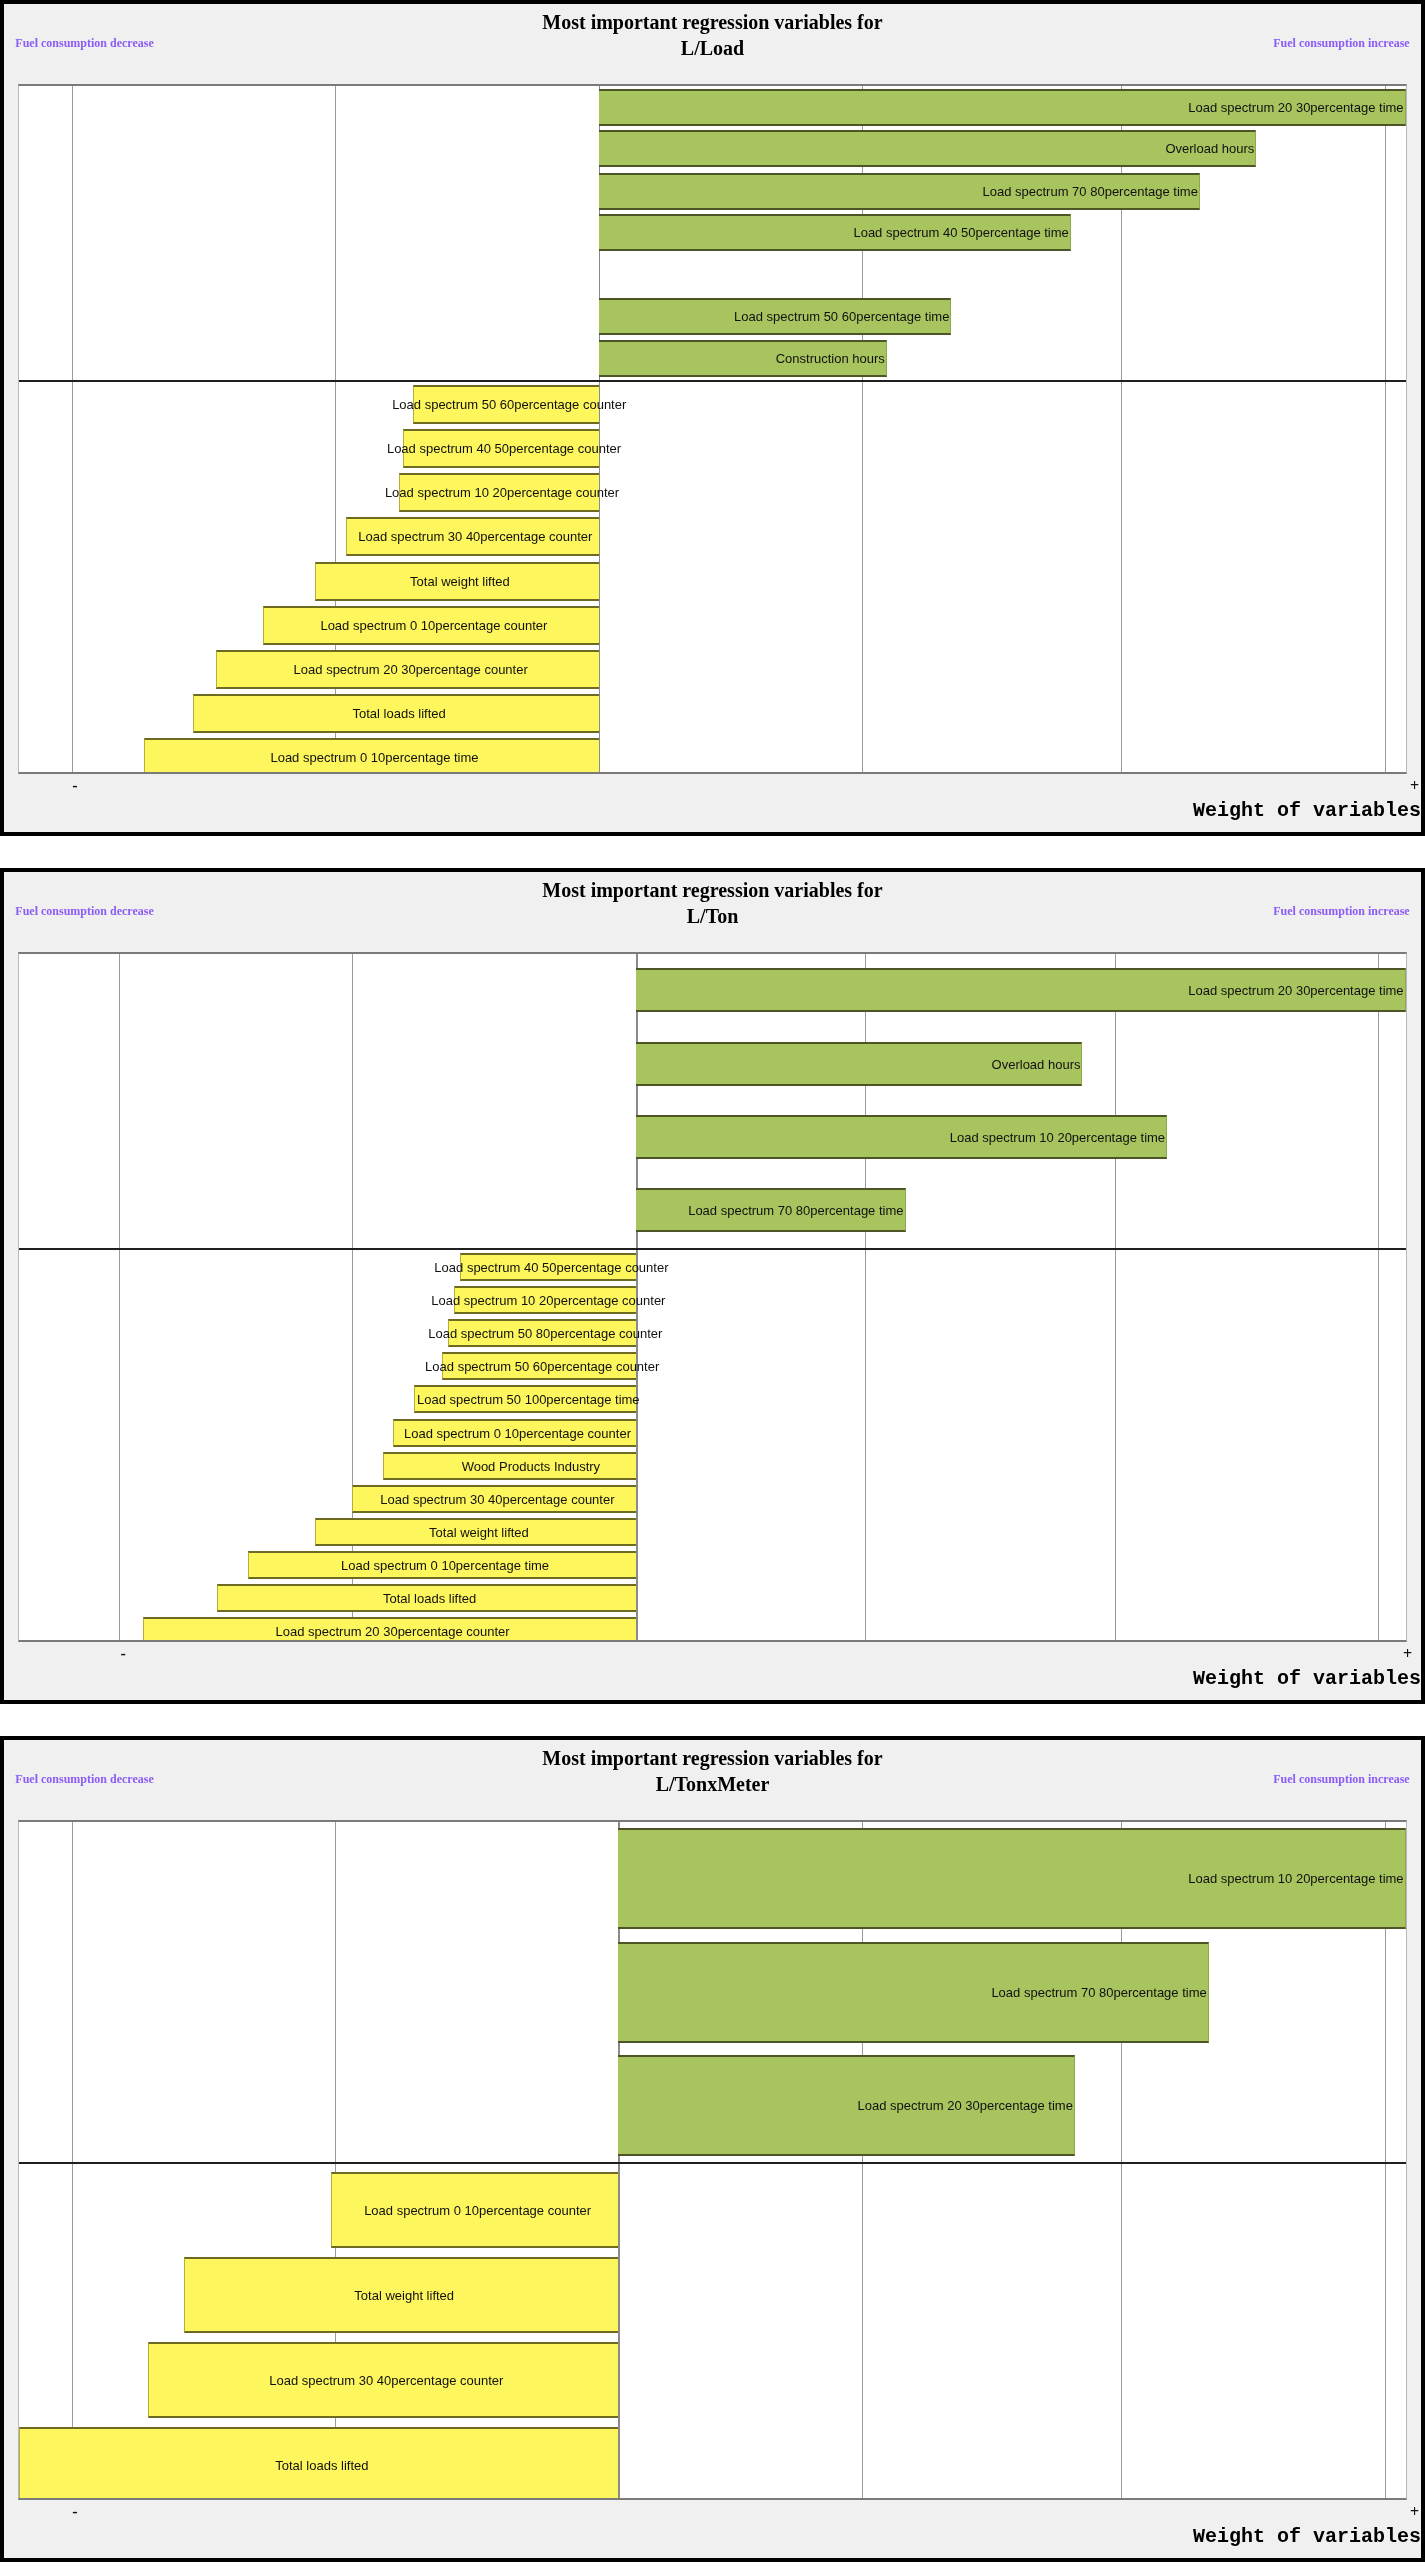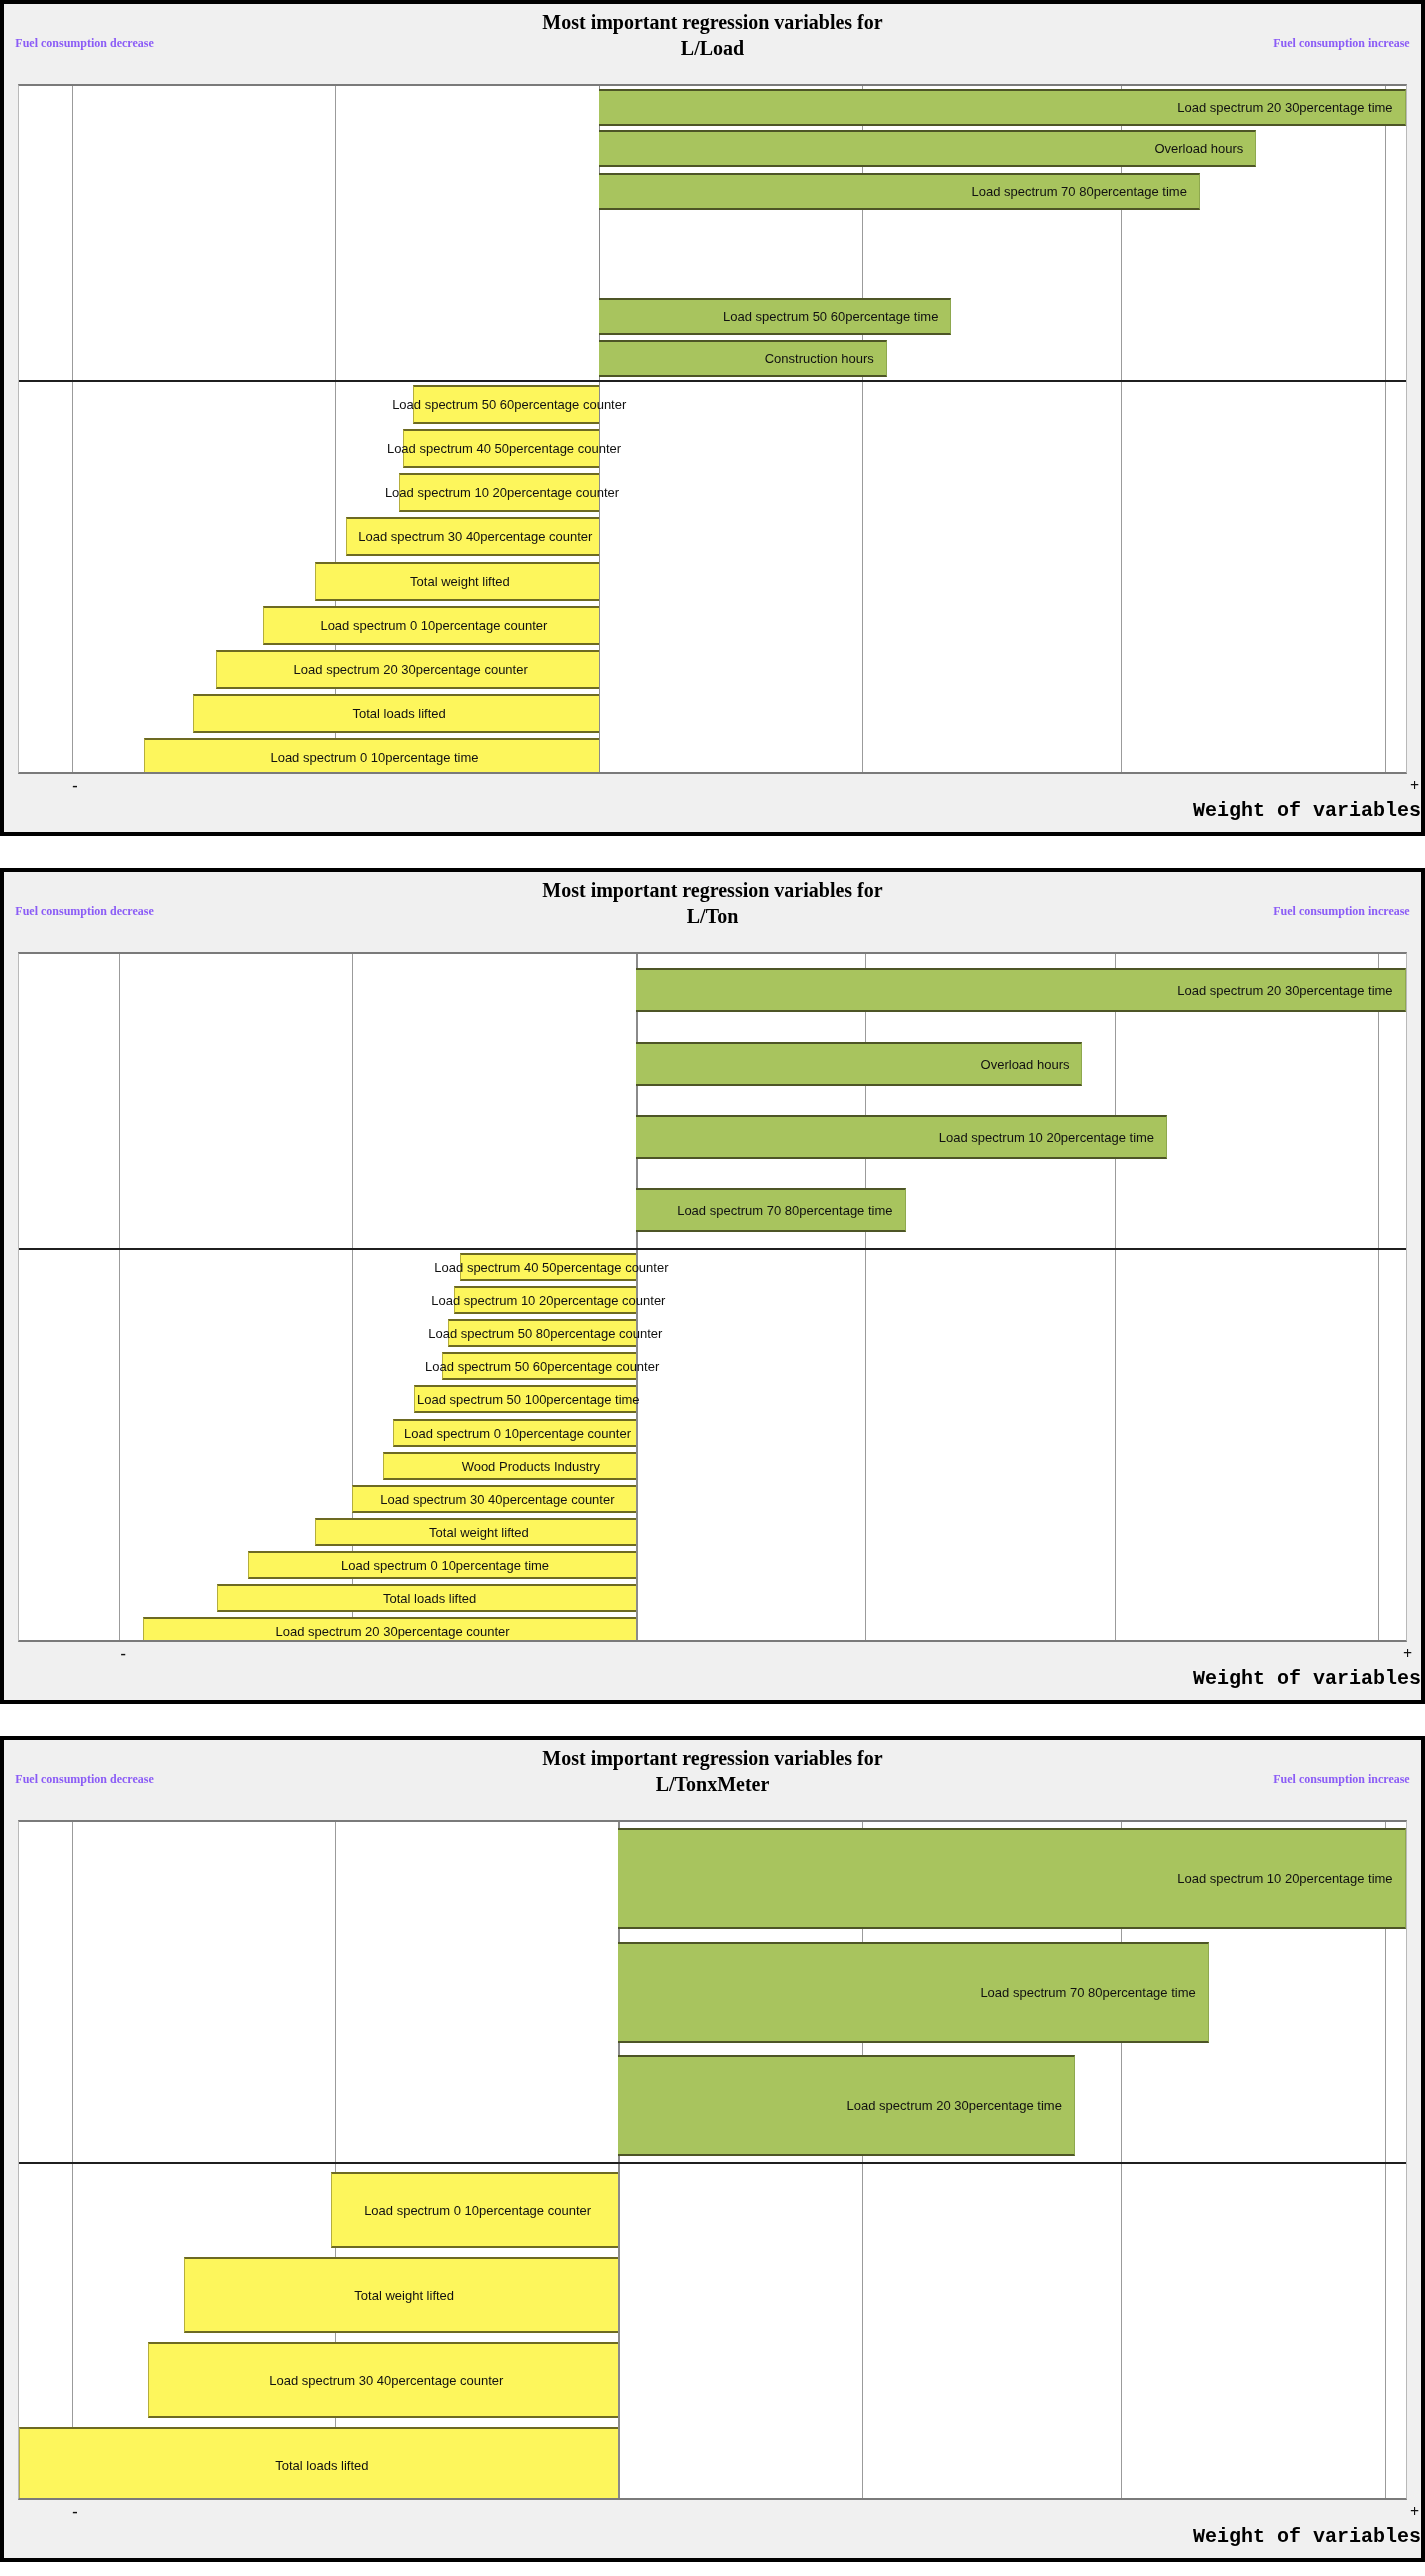--- a/index.html
+++ b/index.html
@@ -112,21 +112,21 @@
   }
 
   .bar.pos {
     background: #a8c45e;
     border-top: 2.6px solid #4d5526;
     border-bottom: 2.6px solid #4d5526;
     border-right: 1px solid #8ea84e;
     justify-content: flex-end;
   }
   .bar.pos .bar-label {
-    padding-right: 12px;
+    padding-right: 1px;
   }
 
   .bar.neg {
     background: #fdf65c;
     border-top: 2.6px solid #6d6a22;
     border-bottom: 2.6px solid #6d6a22;
     border-left: 1px solid #b5ae3c;
     justify-content: center;
   }
   .bar.neg .bar-label {
@@ -178,20 +178,23 @@
         <div class="gridline zero" style="left: 41.8%;"></div>
         <div class="bar pos" style="top: 2.6px; height: 37px; left: 41.8%; width: 58.2%;">
           <span class="bar-label">Load spectrum 20 30percentage time</span>
         </div>
         <div class="bar pos" style="top: 44px; height: 37px; left: 41.8%; width: 47.433%;">
           <span class="bar-label">Overload hours</span>
         </div>
         <div class="bar pos" style="top: 87px; height: 37px; left: 41.8%; width: 43.359%;">
           <span class="bar-label">Load spectrum 70 80percentage time</span>
         </div>
+        <div class="bar pos" style="top: 128px; height: 37px; left: 41.8%; width: 34.047%;">
+          <span class="bar-label">Load spectrum 40 50percentage time</span>
+        </div>
         <div class="bar pos" style="top: 212px; height: 37px; left: 41.8%; width: 25.4334%;">
           <span class="bar-label">Load spectrum 50 60percentage time</span>
         </div>
         <div class="bar pos" style="top: 254px; height: 37px; left: 41.8%; width: 20.7774%;">
           <span class="bar-label">Construction hours</span>
         </div>
         <div class="group-sep" style="top: 294px;"></div>
         <div class="bar neg" style="top: 299px; height: 39px; left: 28.424%; width: 13.376%;">
           <span class="bar-label">Load spectrum 50 60percentage counter</span>
         </div>

